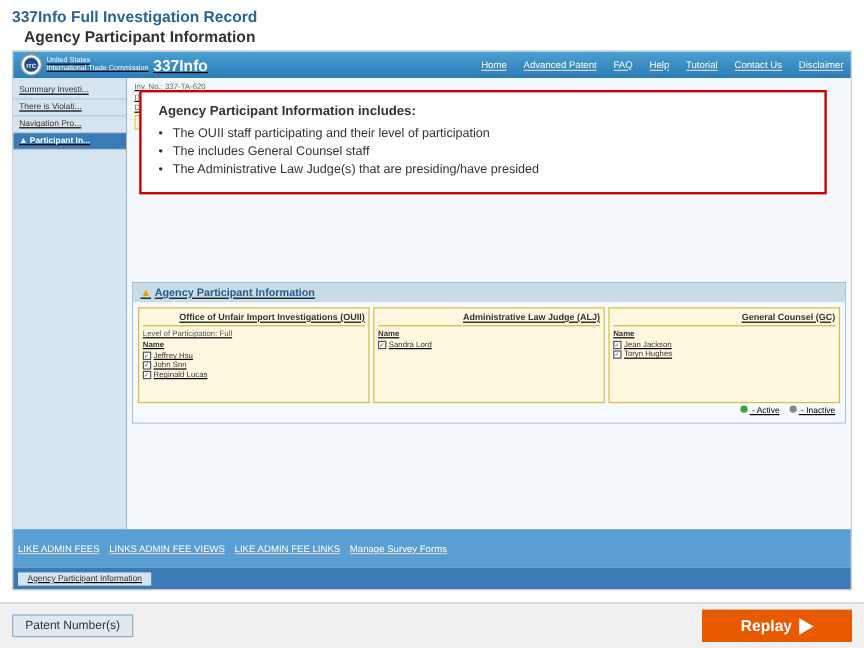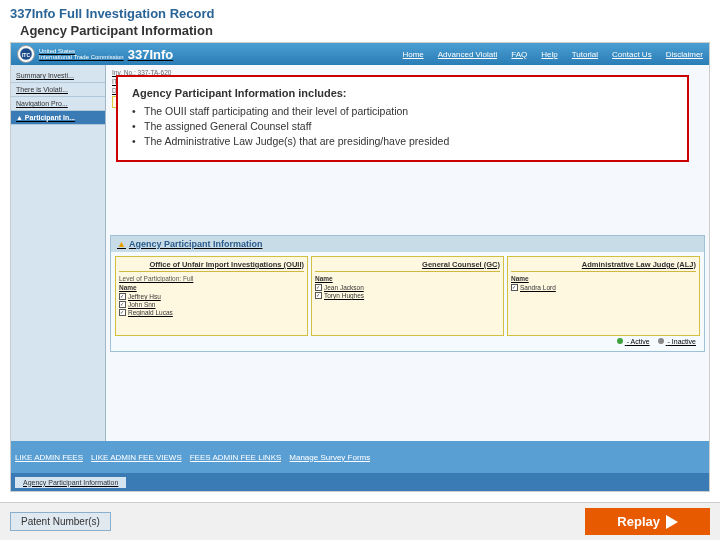--- a/index.html
+++ b/index.html
@@ -420,21 +420,21 @@
             </svg>
           </div>
           <div class="logo-text">
             <span>United States</span>
             <span>International Trade Commission</span>
           </div>
           <div class="nav-337info">337Info</div>
         </div>
         <div class="nav-links">
           <span>Home</span>
-          <span>Advanced Violati</span>
+          <span>Advanced Patent</span>
           <span>FAQ</span>
           <span>Help</span>
           <span>Tutorial</span>
           <span>Contact Us</span>
           <span>Disclaimer</span>
         </div>
       </div>
 
       <div class="main-content-row">
 
@@ -462,21 +462,21 @@
             <div class="bg-field-row">
               <div class="bg-field"></div>
               <div class="bg-field"></div>
             </div>
           </div>
 
           <div class="info-overlay">
             <div class="info-title">Agency Participant Information includes:</div>
             <ul>
               <li>The OUII staff participating and their level of participation</li>
-              <li>The assigned General Counsel staff</li>
+              <li>The includes General Counsel staff</li>
               <li>The Administrative Law Judge(s) that are presiding/have presided</li>
             </ul>
           </div>
 
           <div class="agency-participant-full" style="margin-top: 120px;">
             <div class="ap-header">
               <span class="warning-icon" style="color:#e8a000;">▲</span>
               <span>Agency Participant Information</span>
             </div>
             <div class="ap-body">
@@ -494,62 +494,62 @@
                     <span class="ap-checkbox"></span>
                     <span>John Snn</span>
                   </div>
                   <div class="ap-person-row">
                     <span class="ap-checkbox"></span>
                     <span>Reginald Lucas</span>
                   </div>
                 </div>
 
                 <div class="ap-col">
+                  <div class="ap-col-title">Administrative Law Judge (ALJ)</div>
+                  <div class="ap-name-row">Name</div>
+                  <div class="ap-person-row">
+                    <span class="ap-checkbox"></span>
+                    <span>Sandra Lord</span>
+                  </div>
+                </div>
+
+                <div class="ap-col">
                   <div class="ap-col-title">General Counsel (GC)</div>
                   <div class="ap-name-row">Name</div>
                   <div class="ap-person-row">
                     <span class="ap-checkbox"></span>
                     <span>Jean Jackson</span>
                   </div>
                   <div class="ap-person-row">
                     <span class="ap-checkbox"></span>
                     <span>Toryn Hughes</span>
                   </div>
                 </div>
-
-                <div class="ap-col">
-                  <div class="ap-col-title">Administrative Law Judge (ALJ)</div>
-                  <div class="ap-name-row">Name</div>
-                  <div class="ap-person-row">
-                    <span class="ap-checkbox"></span>
-                    <span>Sandra Lord</span>
-                  </div>
-                </div>
               </div>
 
               <div class="ap-legend">
                 <span>
                   <span class="legend-dot-green"></span>
                   <span>- Active</span>
                 </span>
                 <span>
                   <span class="legend-dot-gray"></span>
                   <span>- Inactive</span>
                 </span>
               </div>
             </div>
           </div>
 
         </div>
       </div>
 
       <div class="sub-nav">
         <span>LIKE ADMIN FEES</span>
-        <span>LIKE ADMIN FEE VIEWS</span>
-        <span>FEES ADMIN FEE LINKS</span>
+        <span>LINKS ADMIN FEE VIEWS</span>
+        <span>LIKE ADMIN FEE LINKS</span>
         <span>Manage Survey Forms</span>
       </div>
 
       <div class="bottom-tab-bar">
         <div class="bottom-tab-item">Agency Participant Information</div>
       </div>
 
     </div>
   </div>
 

